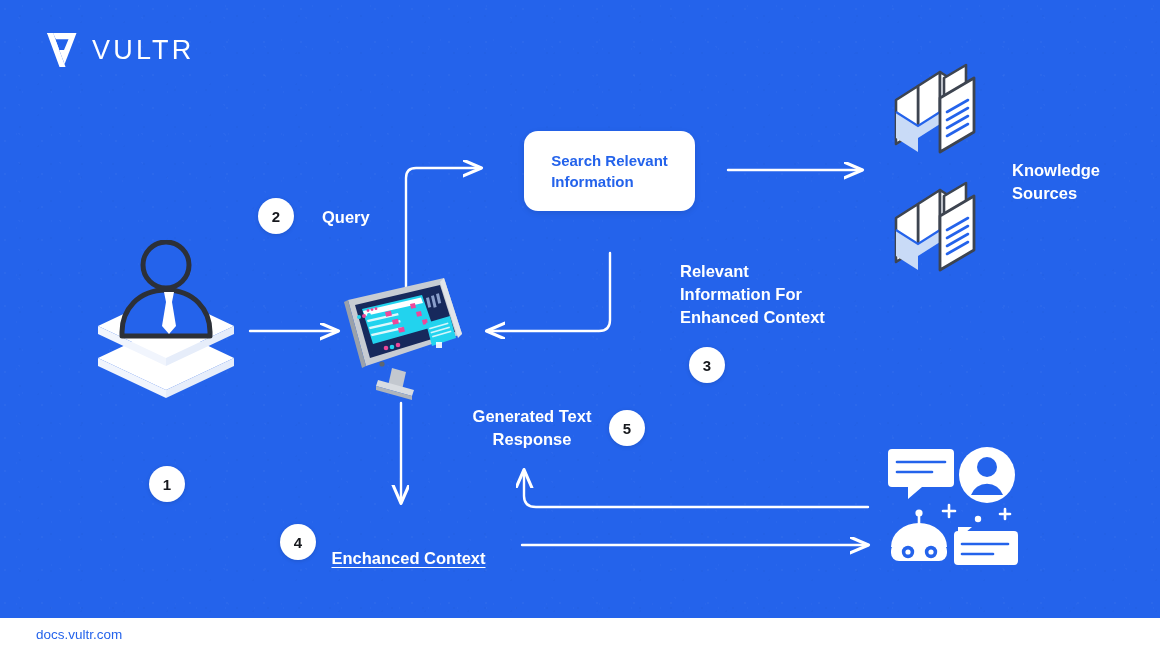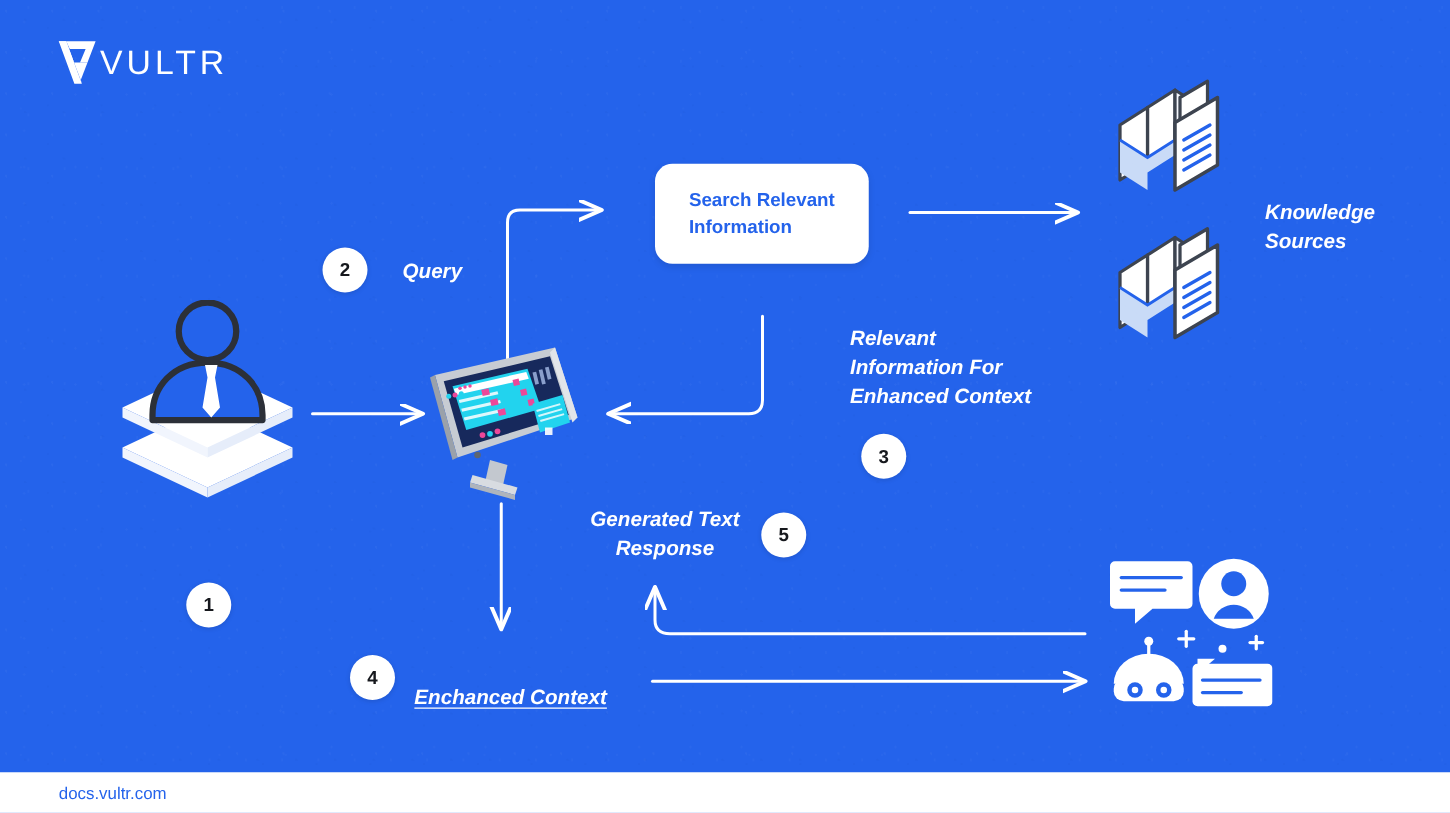--- a/index.html
+++ b/index.html
@@ -37,38 +37,37 @@
   }
   .svg-layer {
     position: absolute; left: 0; top: 0;
     width: 1160px; height: 618px;
     pointer-events: none;
   }
 
   
   .logo-wrap {
     position: absolute; left: 40px; top: 30px;
-    display: flex; align-items: center; gap: 2px;
+    display: flex; align-items: center; gap: 14px;
   }
   .logo-word {
     color: #ffffff;
     font-size: 27px;
     letter-spacing: 3.2px;
     font-weight: 400;
   }
 
   
   .lbl {
     position: absolute;
     color: #ffffff;
     font-weight: bold;
     font-size: 16.5px;
     line-height: 23px;
     white-space: pre-line;
-    font-style: italic;
   }
   .lbl.center { text-align: center; }
   .lbl.under { text-decoration: underline; text-underline-offset: 3px; }
 
   
   .searchbox {
     position: absolute;
     left: 524px; top: 131px;
     width: 171px; height: 80px;
     background: #ffffff;
@@ -93,21 +92,21 @@
     font-size: 15px;
     display: flex; align-items: center; justify-content: center;
     box-shadow: 0 1px 4px rgba(0,0,0,.13);
   }
 
   
   .footer {
     position: absolute; left: 0; top: 618px;
     width: 1160px; height: 32px;
     background: #ffffff;
-    display: flex; align-items: center; padding-left: 11px;
+    display: flex; align-items: center;
   }
   .footer-link {
     margin-left: 36px;
     color: #2463eb;
     font-size: 13.5px;
   }
   .icon-block { position: absolute; }
 </style>
 </head>
 <body>

